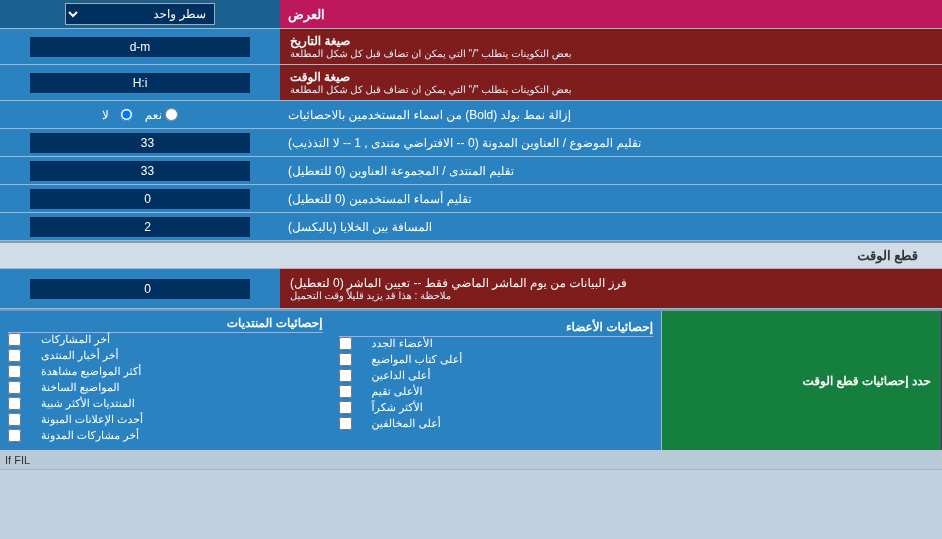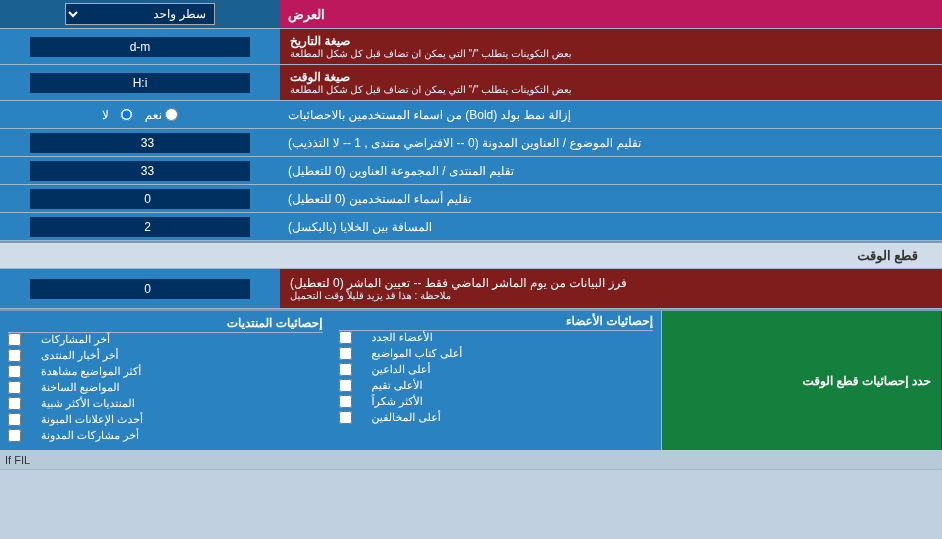--- a/index.html
+++ b/index.html
@@ -243,21 +243,21 @@
       <input type="number" class="input-dark" value="0" style="">
     </div>
   </div>
 
   <div class="stats-container">
 
     <div style="background:#15803d; flex:0 0 280px; display:flex; align-items:center; justify-content:flex-start; padding:5px 10px; border-right:1px solid #701a75;">
       <span style="color:#fff; font-weight:bold; font-size:12px; text-align:right;">حدد إحصائيات قطع الوقت</span>
     </div>
 
-    <div style="flex:1; padding:3px 8px; border-right:1px solid #a0b8cc;">
+    <div style="flex:1; padding:9px 8px; border-right:1px solid #a0b8cc;">
       <div class="stats-title">إحصائيات الأعضاء</div>
       <div class="stats-item">
         <span>الأعضاء الجدد</span>
         <input type="checkbox" style="">
       </div>
       <div class="stats-item">
         <span>أعلى كتاب المواضيع</span>
         <input type="checkbox" style="">
       </div>
       <div class="stats-item">

